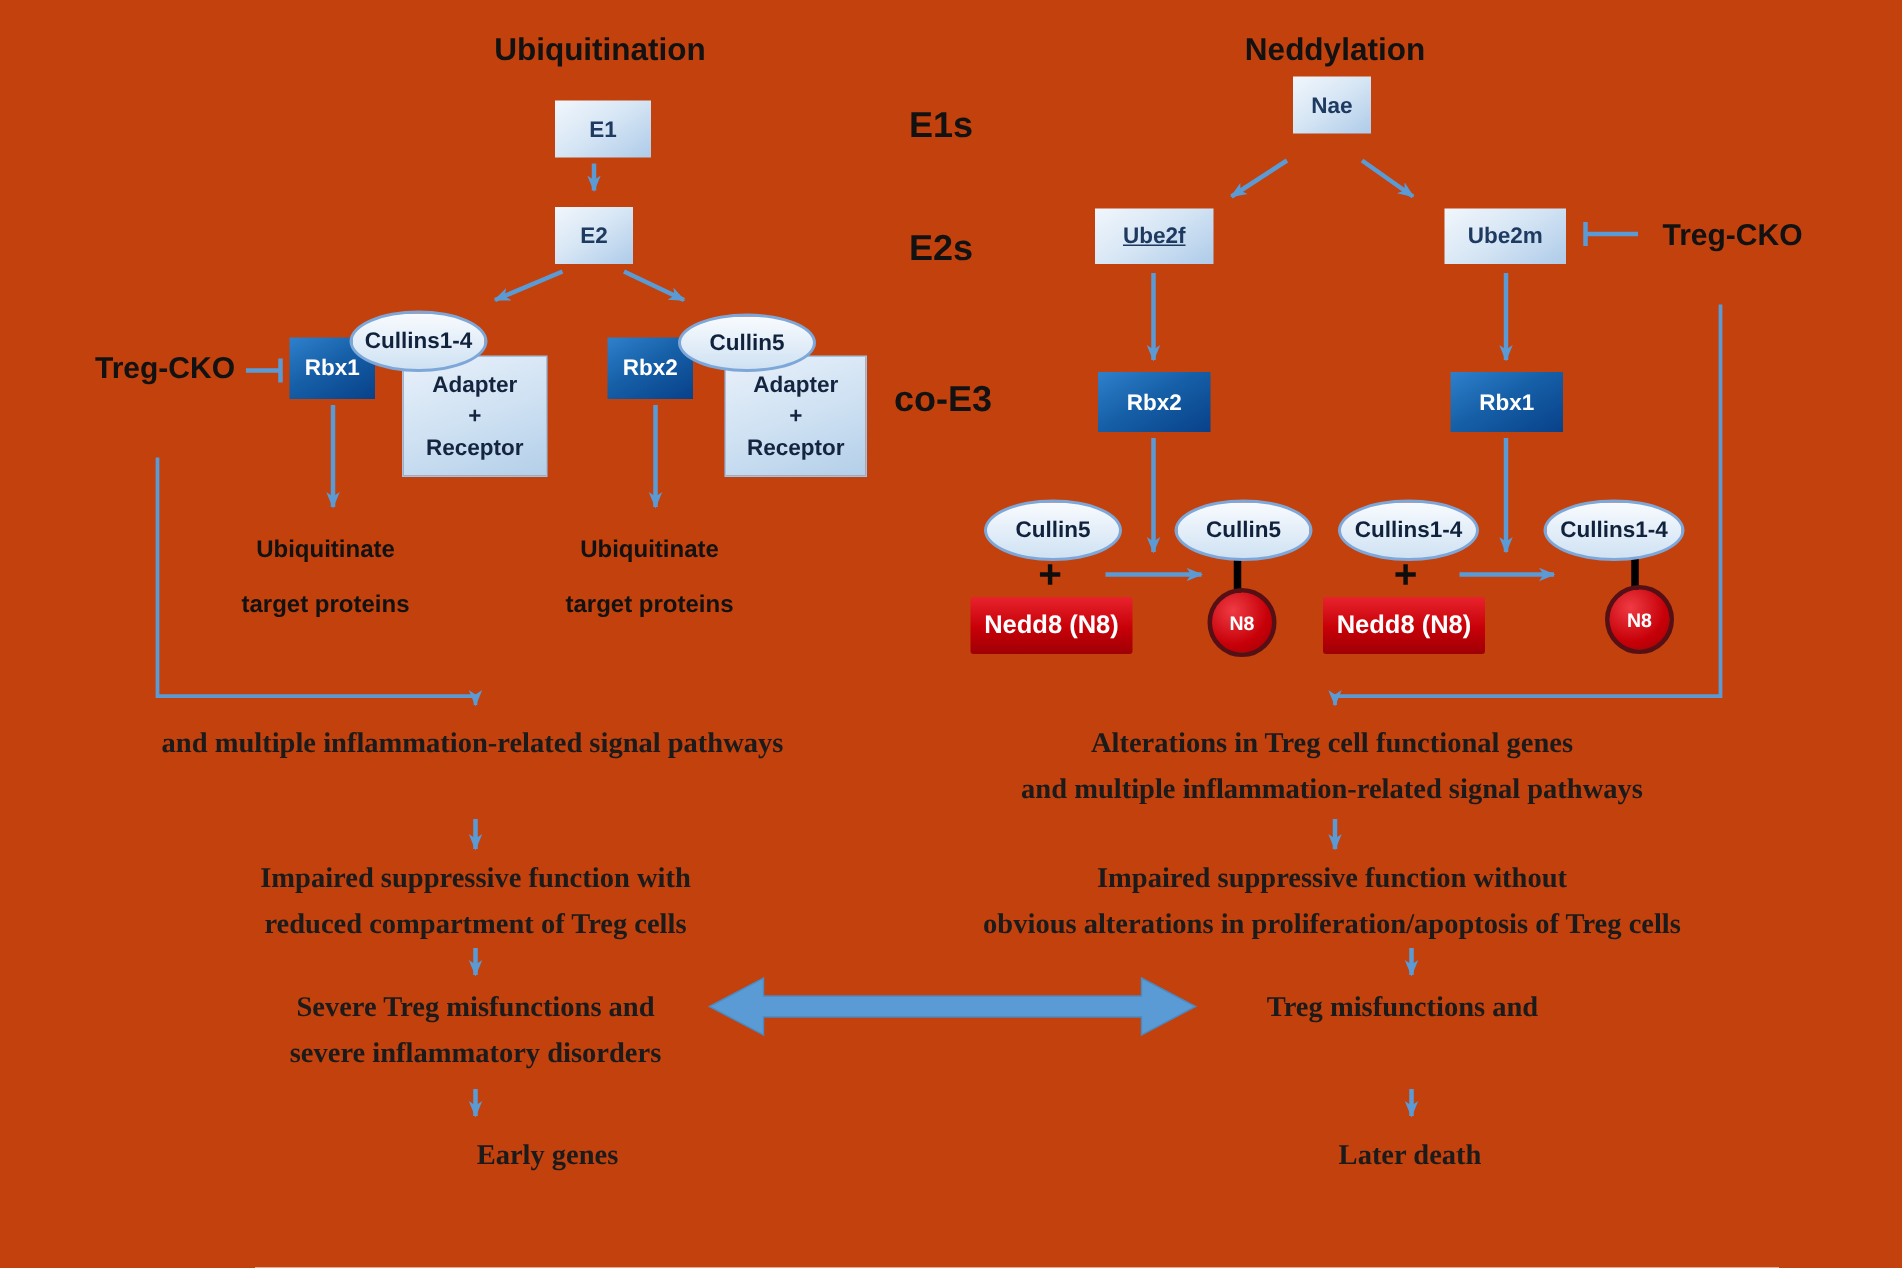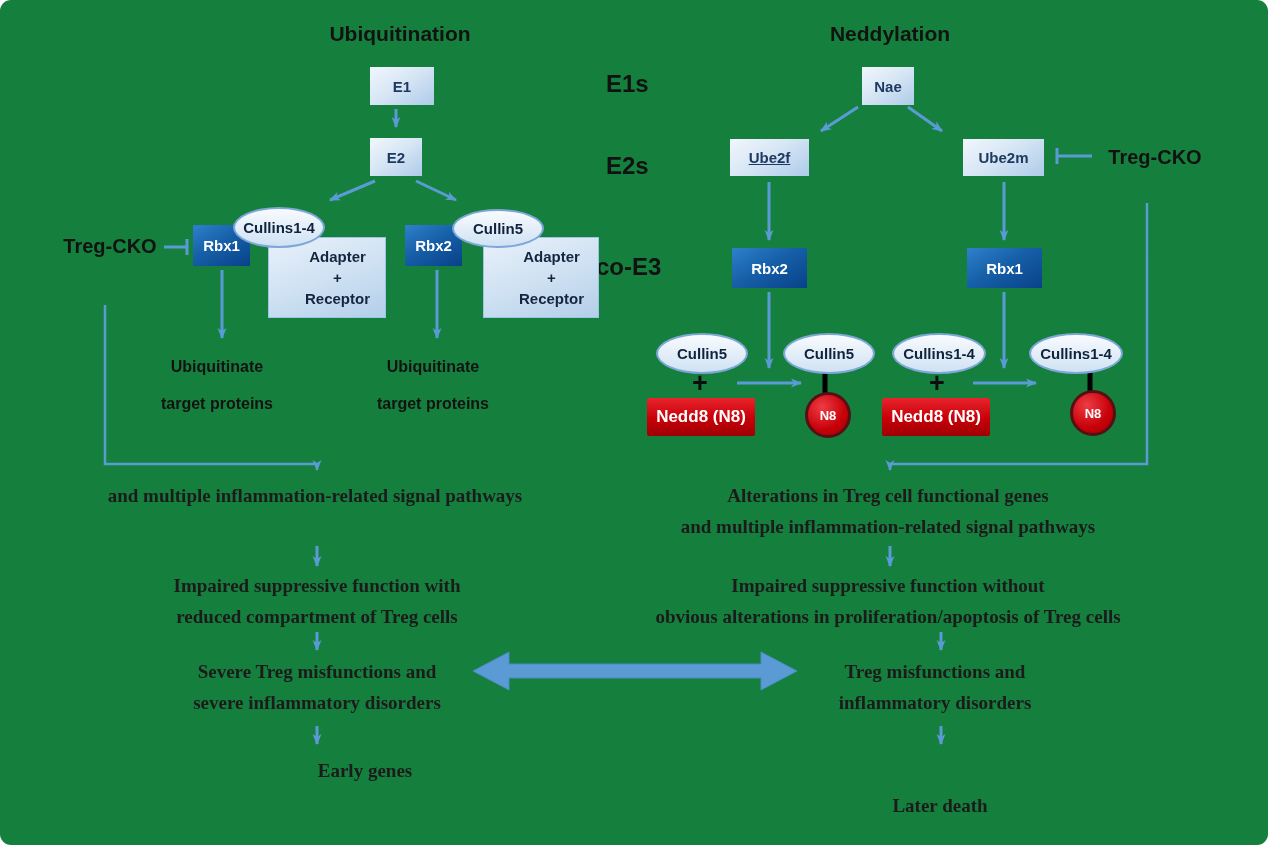--- a/index.html
+++ b/index.html
@@ -1,19 +1,18 @@
 <!DOCTYPE html>
 <html><head>
 <meta charset="utf-8">
 <style>
   html,body{margin:0;padding:0;background:#fff;}
   .canvas{
-    position:relative;width:1268px;height:845px;background:#15803d;overflow:hidden;
+    position:relative;width:1268px;height:845px;background:#c2410c;overflow:hidden;
     font-family:"Liberation Sans",sans-serif;
-    border-radius:11px;
   }
   .abs{position:absolute;}
   .ctr{transform:translateX(-50%);text-align:center;white-space:nowrap;}
   
   .title{font-size:21px;font-weight:bold;color:#121212;}
   .stage{font-size:24px;font-weight:bold;color:#121212;}
   .tcko{font-size:20px;font-weight:bold;color:#121212;}
   
   .box-light{
     background:linear-gradient(145deg,#f1f6fc 0%,#d8e7f5 45%,#aecbe9 100%);
@@ -22,21 +21,21 @@
   }
   .box-dark{
     background:linear-gradient(150deg,#2f80cc 0%,#1660a8 45%,#084189 100%);
     display:flex;align-items:center;justify-content:center;
     font-size:15px;font-weight:bold;color:#ffffff;z-index:4;
   }
   .box-adapter{
     background:linear-gradient(160deg,#e9f1fa 0%,#cde0f2 55%,#b3cfe9 100%);
     border:1px solid #9dc3e6;z-index:2;
     display:flex;flex-direction:column;align-items:center;justify-content:center;
-    font-size:15px;font-weight:bold;color:#15253f;line-height:21px;padding-left:21px;
+    font-size:15px;font-weight:bold;color:#15253f;line-height:21px;
   }
   .ellipse{
     background:linear-gradient(180deg,#f8fbfe 0%,#e2edf8 55%,#cfe2f3 100%);
     border:2px solid #7da7d9;border-radius:50%;z-index:5;
     display:flex;align-items:center;justify-content:center;
     font-size:15px;font-weight:bold;color:#10223c;
   }
   .box-red{
     background:linear-gradient(180deg,#e8232b 0%,#c70008 55%,#9e0005 100%);
     border-radius:2px;z-index:3;
@@ -136,21 +135,21 @@
 
   <div class="abs ctr outcome" style="left:217px;top:348px;">
     <div>Ubiquitinate</div>
     <div>target proteins</div>
   </div>
   <div class="abs ctr outcome" style="left:433px;top:348px;">
     <div>Ubiquitinate</div>
     <div>target proteins</div>
   </div>
 
-  <div class="abs box-light" style="left:862px;top:67px;width:52px;height:38px;">Nae</div>
+  <div class="abs box-light" style="left:862px;top:51px;width:52px;height:38px;">Nae</div>
   <div class="abs box-light" style="left:730px;top:139px;width:79px;height:37px;text-decoration:underline;">Ube2f</div>
   <div class="abs box-light" style="left:963px;top:139px;width:81px;height:37px;">Ube2m</div>
   <div class="abs ctr tcko" style="left:1155px;top:146px;">Treg-CKO</div>
 
   <div class="abs box-dark" style="left:732px;top:248px;width:75px;height:40px;">Rbx2</div>
   <div class="abs box-dark" style="left:967px;top:248px;width:75px;height:40px;">Rbx1</div>
 
   <div class="abs ellipse" style="left:656px;top:333px;width:88px;height:37px;">Cullin5</div>
   <div class="abs ctr plus" style="left:700px;top:368px;">+</div>
   <div class="abs box-red" style="left:647px;top:398px;width:108px;height:38px;">Nedd8 (N8)</div>
@@ -179,18 +178,17 @@
   <div class="abs ctr flow" style="left:888px;top:480px;text-align:center;">
     <div>Alterations in Treg cell functional genes</div>
     <div>and multiple inflammation-related signal pathways</div>
   </div>
   <div class="abs ctr flow" style="left:888px;top:570px;">
     <div>Impaired suppressive function without</div>
     <div>obvious alterations in proliferation/apoptosis of Treg cells</div>
   </div>
   <div class="abs ctr flow" style="left:935px;top:656px;">
     <div>Treg misfunctions and</div>
-    <div>inflammatory disorders</div>
   </div>
-  <div class="abs ctr flow" style="left:940px;top:790px;">Later death</div>
+  <div class="abs ctr flow" style="left:940px;top:755px;">Later death</div>
 
 
 </div>
 
 </body></html>

